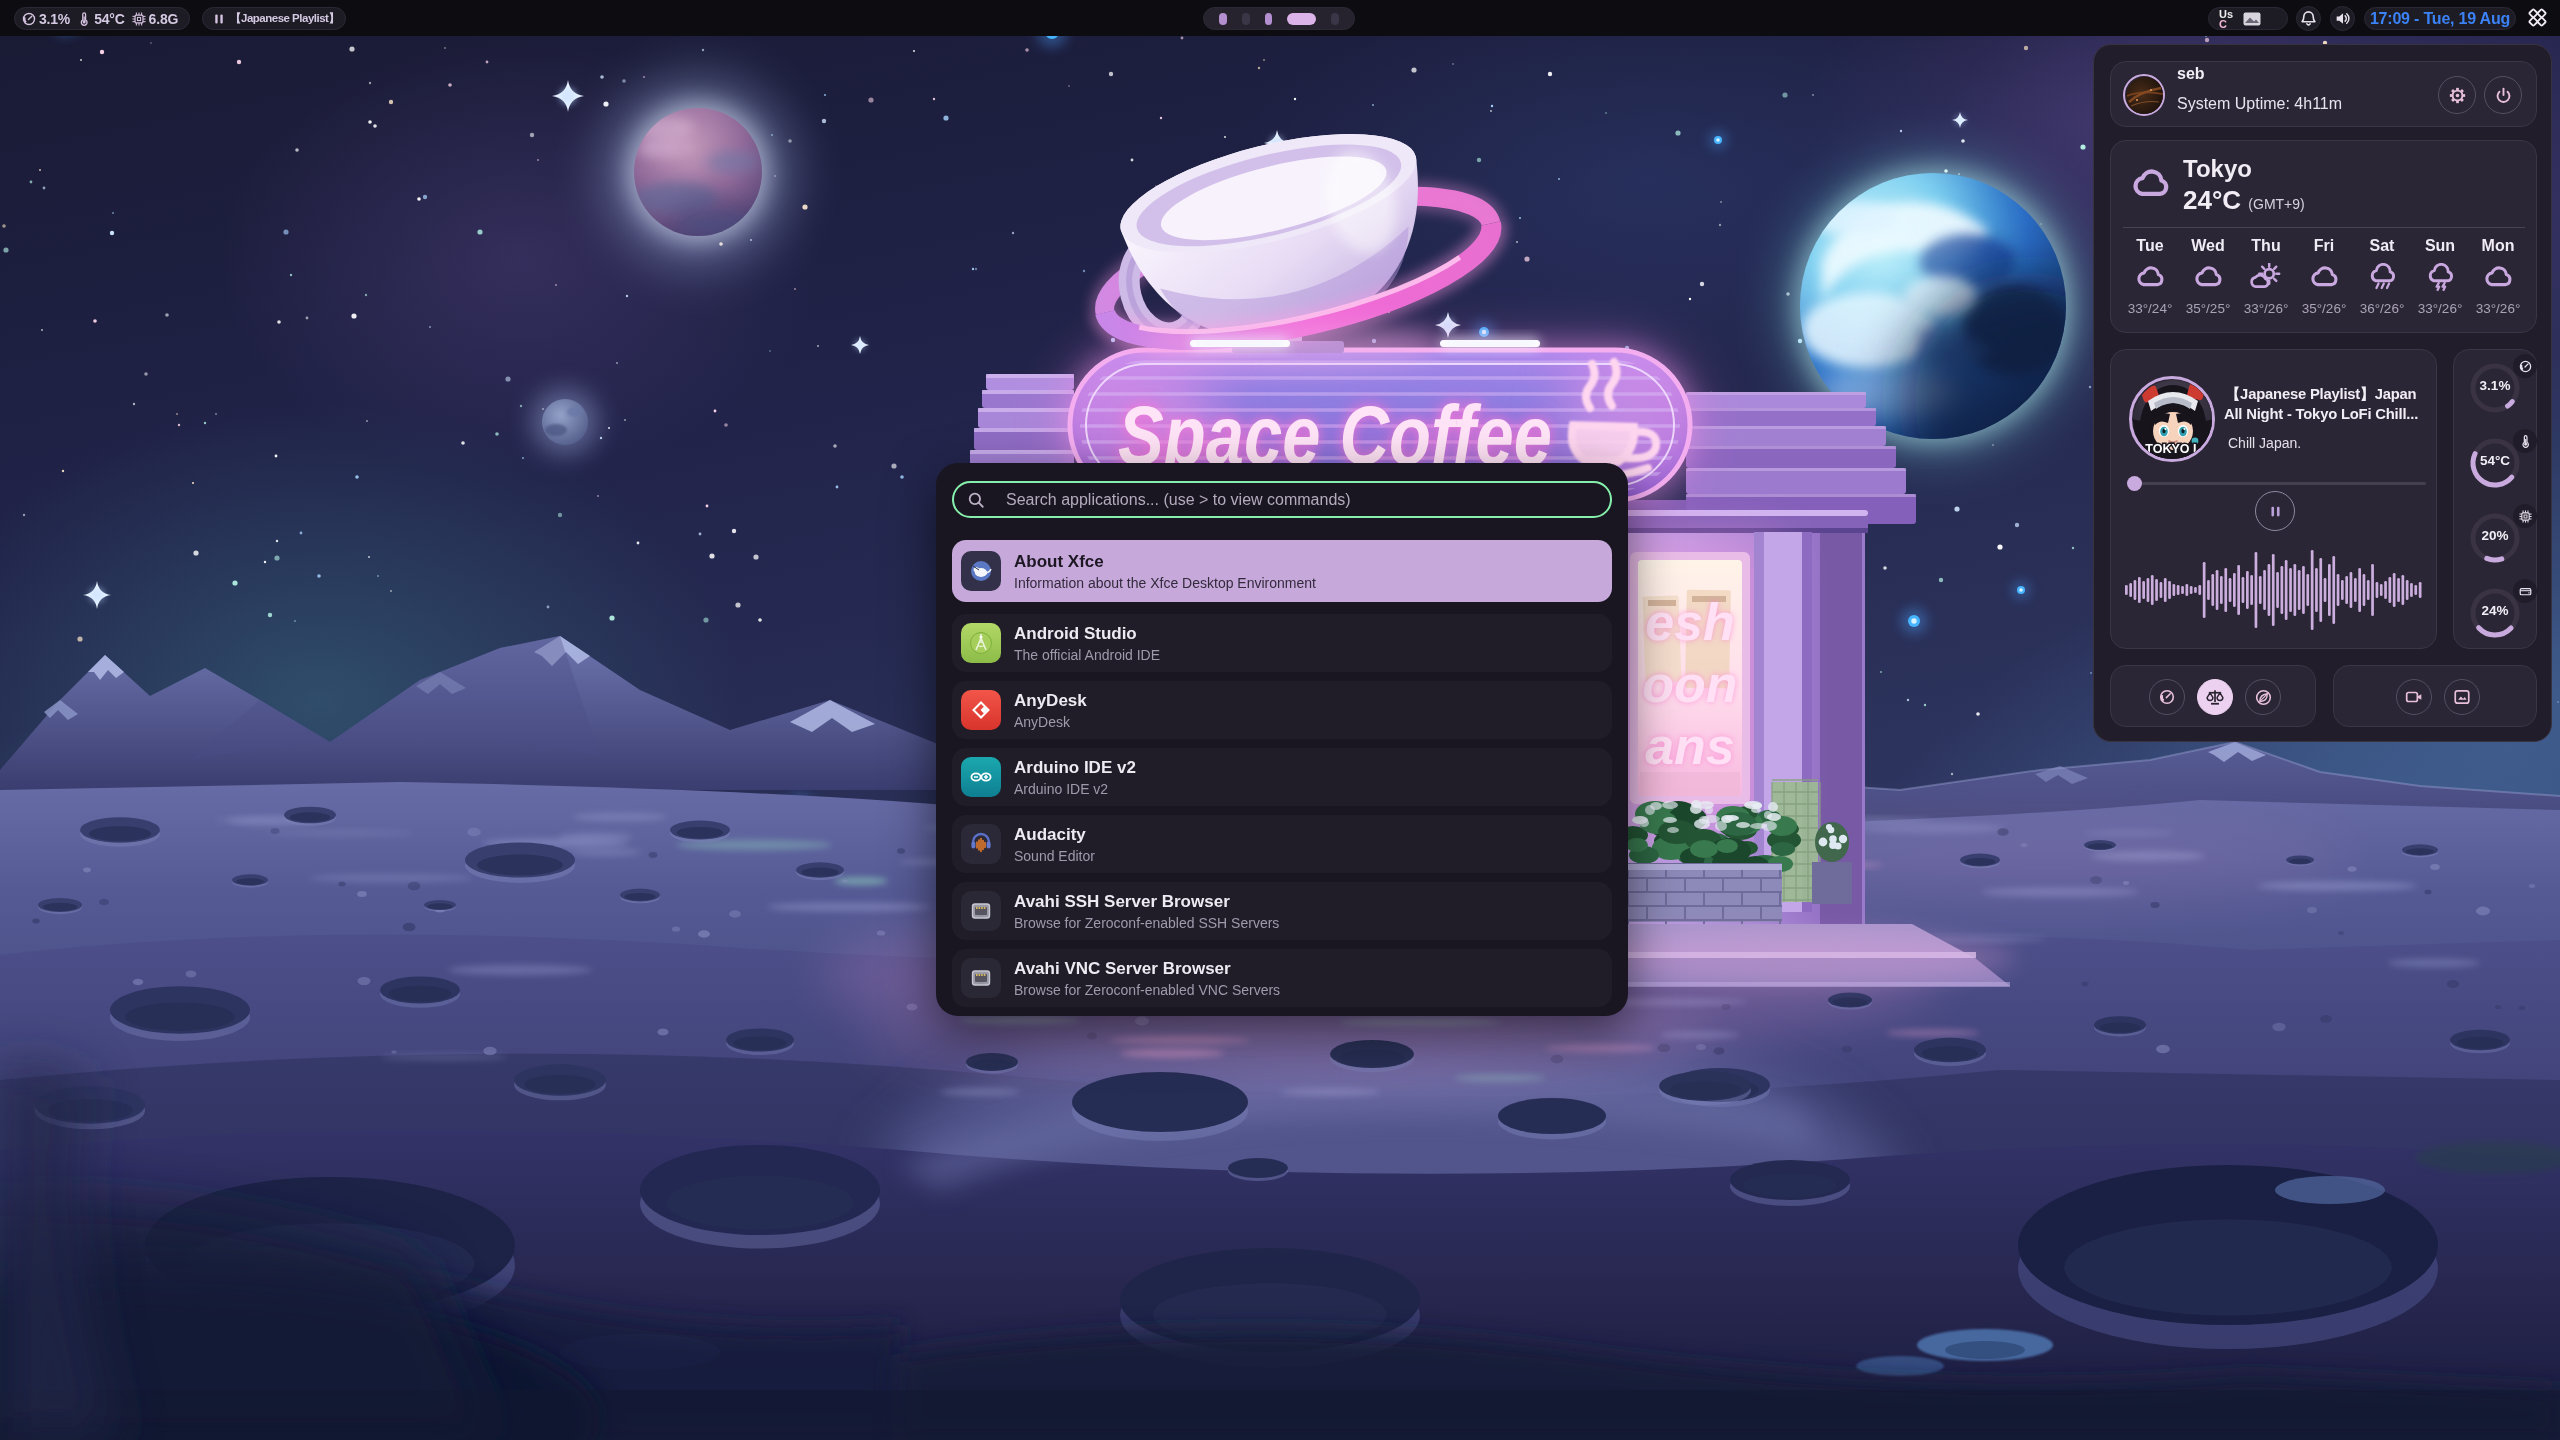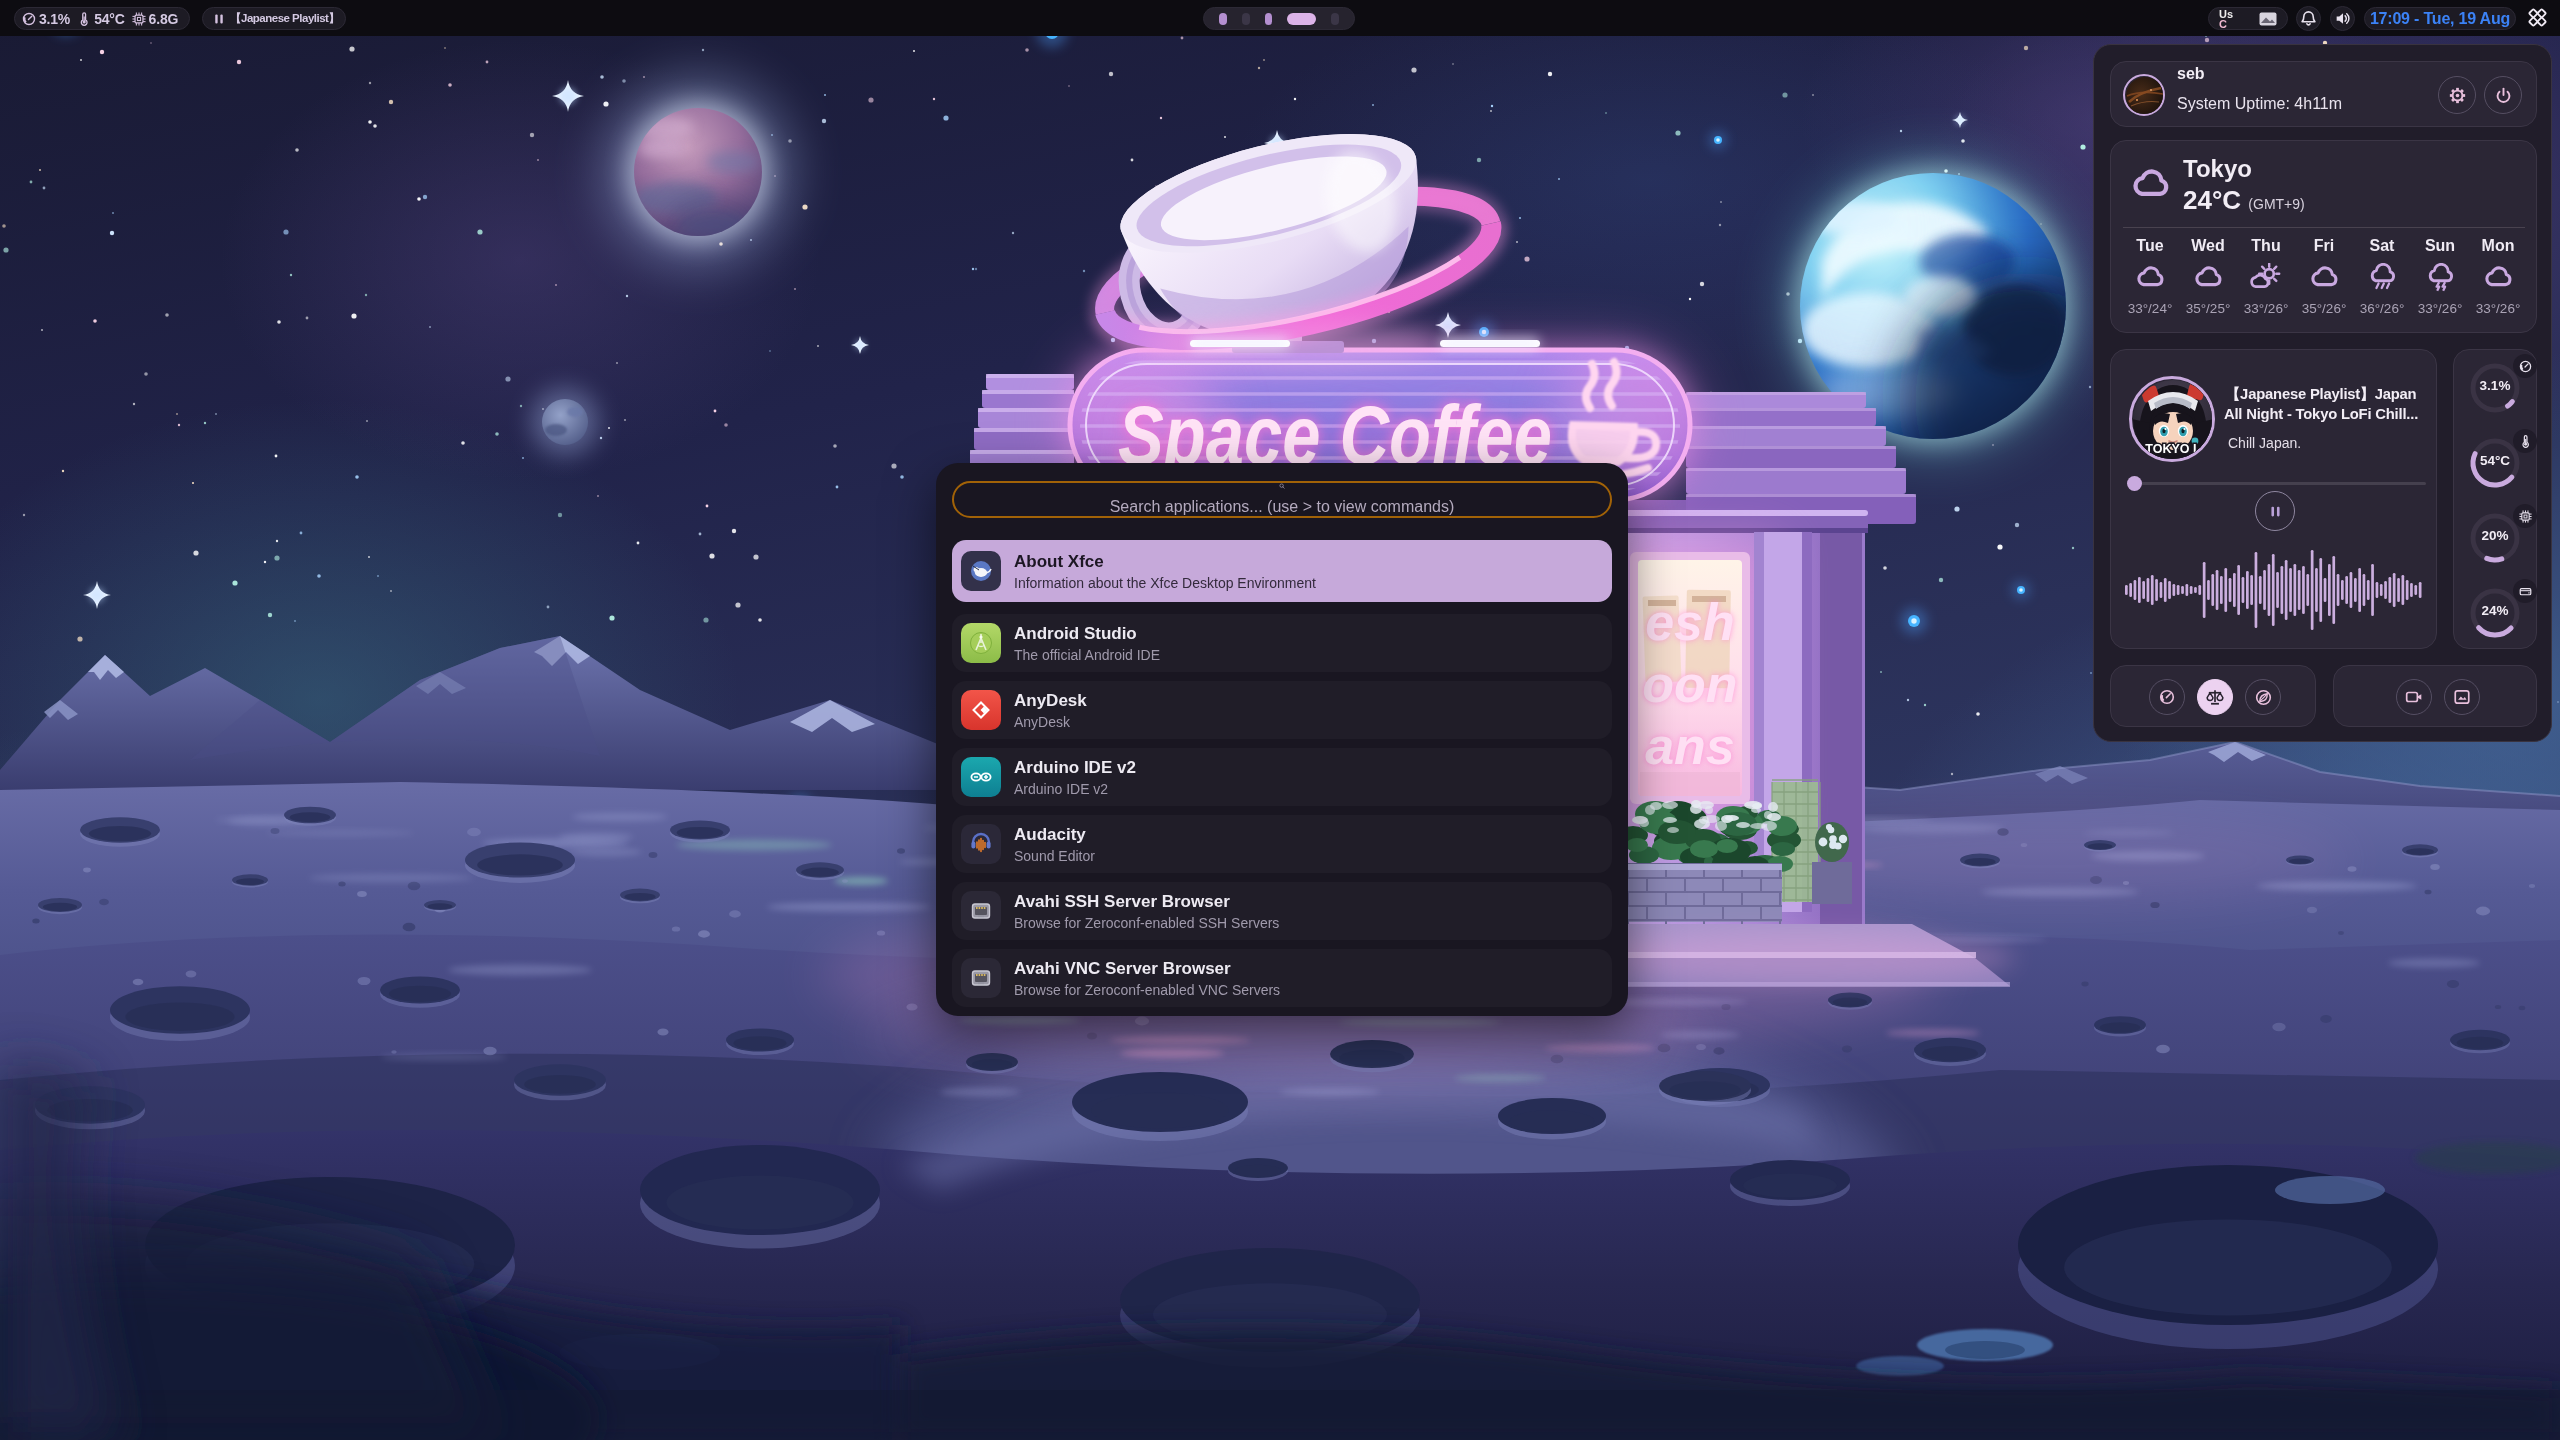--- a/index.html
+++ b/index.html
@@ -7,21 +7,21 @@
 #topbar { position:absolute; left:0; top:0; width:2560px; height:36px; background:#0d0c11; }
 .tpill { position:absolute; top:7px; height:23px; background:#1d1b24; border:1px solid #2c2935; border-radius:12px; display:flex; align-items:center; padding:0 10px; gap:5px; }
 .tt { font-size:14px; letter-spacing:-0.2px; color:#d4c9e2; font-weight:bold; white-space:nowrap; }
 .ti { display:flex; align-items:center; }
 .tcirc { position:absolute; top:6px; width:25px; height:25px; background:#1d1b24; border:1px solid #2c2935; border-radius:50%; display:flex; align-items:center; justify-content:center; }
 .dot { width:12px; height:12px; border-radius:6px; background:#3b3647; display:inline-block; margin:0 5px; }
 .dot.on { background:#b48fd0; }
 .wpill { width:44px; height:12px; border-radius:6px; background:#dcb3e8; display:inline-block; margin:0 5px; }
 
 #launcher { position:absolute; left:936px; top:463px; width:692px; height:553px; background:#191621; border-radius:22px; box-shadow:0 18px 50px rgba(0,0,0,0.55); padding:18px 16px 0 16px; }
-.search { width:660px; height:37px; border:2px solid #a16207; border-radius:19px; display:flex; align-items:center; padding:0 13px; gap:9px; color:#b4aabe; font-size:16px; margin-bottom:22px;flex-direction:column; }
+.search { width:660px; height:37px; border:2px solid #86efac; border-radius:19px; display:flex; align-items:center; padding:0 13px; gap:21px; color:#b4aabe; font-size:16px; margin-bottom:22px; }
 .lrow { width:660px; height:58px; border-radius:14px; background:#201d28; margin-bottom:9px; display:flex; align-items:center; padding:0 9px; gap:13px; }
 .lrow.sel { background:#c6a9da; height:62px; margin-bottom:12px; }
 .tile { width:40px; height:40px; border-radius:10px; display:flex; align-items:center; justify-content:center; flex:0 0 40px; }
 .lrow.sel .tile { background:#33314a; }
 .lt { font-size:17px; font-weight:bold; color:#edeaf2; margin-bottom:3px; }
 .ls { font-size:14px; color:#a09aac; }
 .lrow.sel .lt { color:#1d1724; }
 .lrow.sel .ls { color:#332a3c; }
 
 #panel { position:absolute; left:2093px; top:44px; width:459px; height:698px; background:#211d2a; border:1px solid #39333f; border-radius:18px; }
@@ -1219,21 +1219,21 @@
         </span>
         <span class="tt" style="font-size:11.5px;letter-spacing:-0.5px;overflow:hidden;white-space:nowrap">【Japanese Playlist】J...</span>
  </div>
  <div class="tpill" style="left:1203px;width:152px;background:#26232e">
    <span class="dot on"></span>
         <span class="dot"></span>
         <span class="dot on"></span>
         <span class="wpill"></span>
         <span class="dot"></span>
  </div>
- <div class="tpill" style="left:2208px;width:80px;justify-content:space-between;gap:10px">
+ <div class="tpill" style="left:2208px;width:80px;justify-content:flex-start;gap:10px">
    <span style="font-family:'Liberation Sans',sans-serif;font-size:11px;color:#eee;font-weight:bold;line-height:10px">Us<br><span style="color:#f0b8d0">C</span></span>
    <svg width="18" height="14" viewBox="0 0 18 14" style="" xmlns="http://www.w3.org/2000/svg">
           <rect x="0.5" y="0.5" width="17" height="13" rx="2" fill="#d8d4de"></rect>
           <path d="M 2 11 L 7 5.5 L 11 9.5 L 13 7.5 L 16 11 Z" fill="#6a6674"></path>
         </svg>
  </div>
  <div class="tcirc" style="left:2296px">
         <svg width="17" height="17" viewBox="0 0 16 16" style="" xmlns="http://www.w3.org/2000/svg">
           <path d="M 8 1.8 A 4.4 4.4 0 0 1 12.4 6.2 C 12.4 9 13.2 10.2 14 11 L 2 11 C 2.8 10.2 3.6 9 3.6 6.2 A 4.4 4.4 0 0 1 8 1.8 Z" fill="none" stroke="#e8e2ee" stroke-width="1.5" stroke-linejoin="round"></path>
           <path d="M 6.5 13 A 1.6 1.6 0 0 0 9.5 13" fill="none" stroke="#e8e2ee" stroke-width="1.5" stroke-linecap="round"></path>

